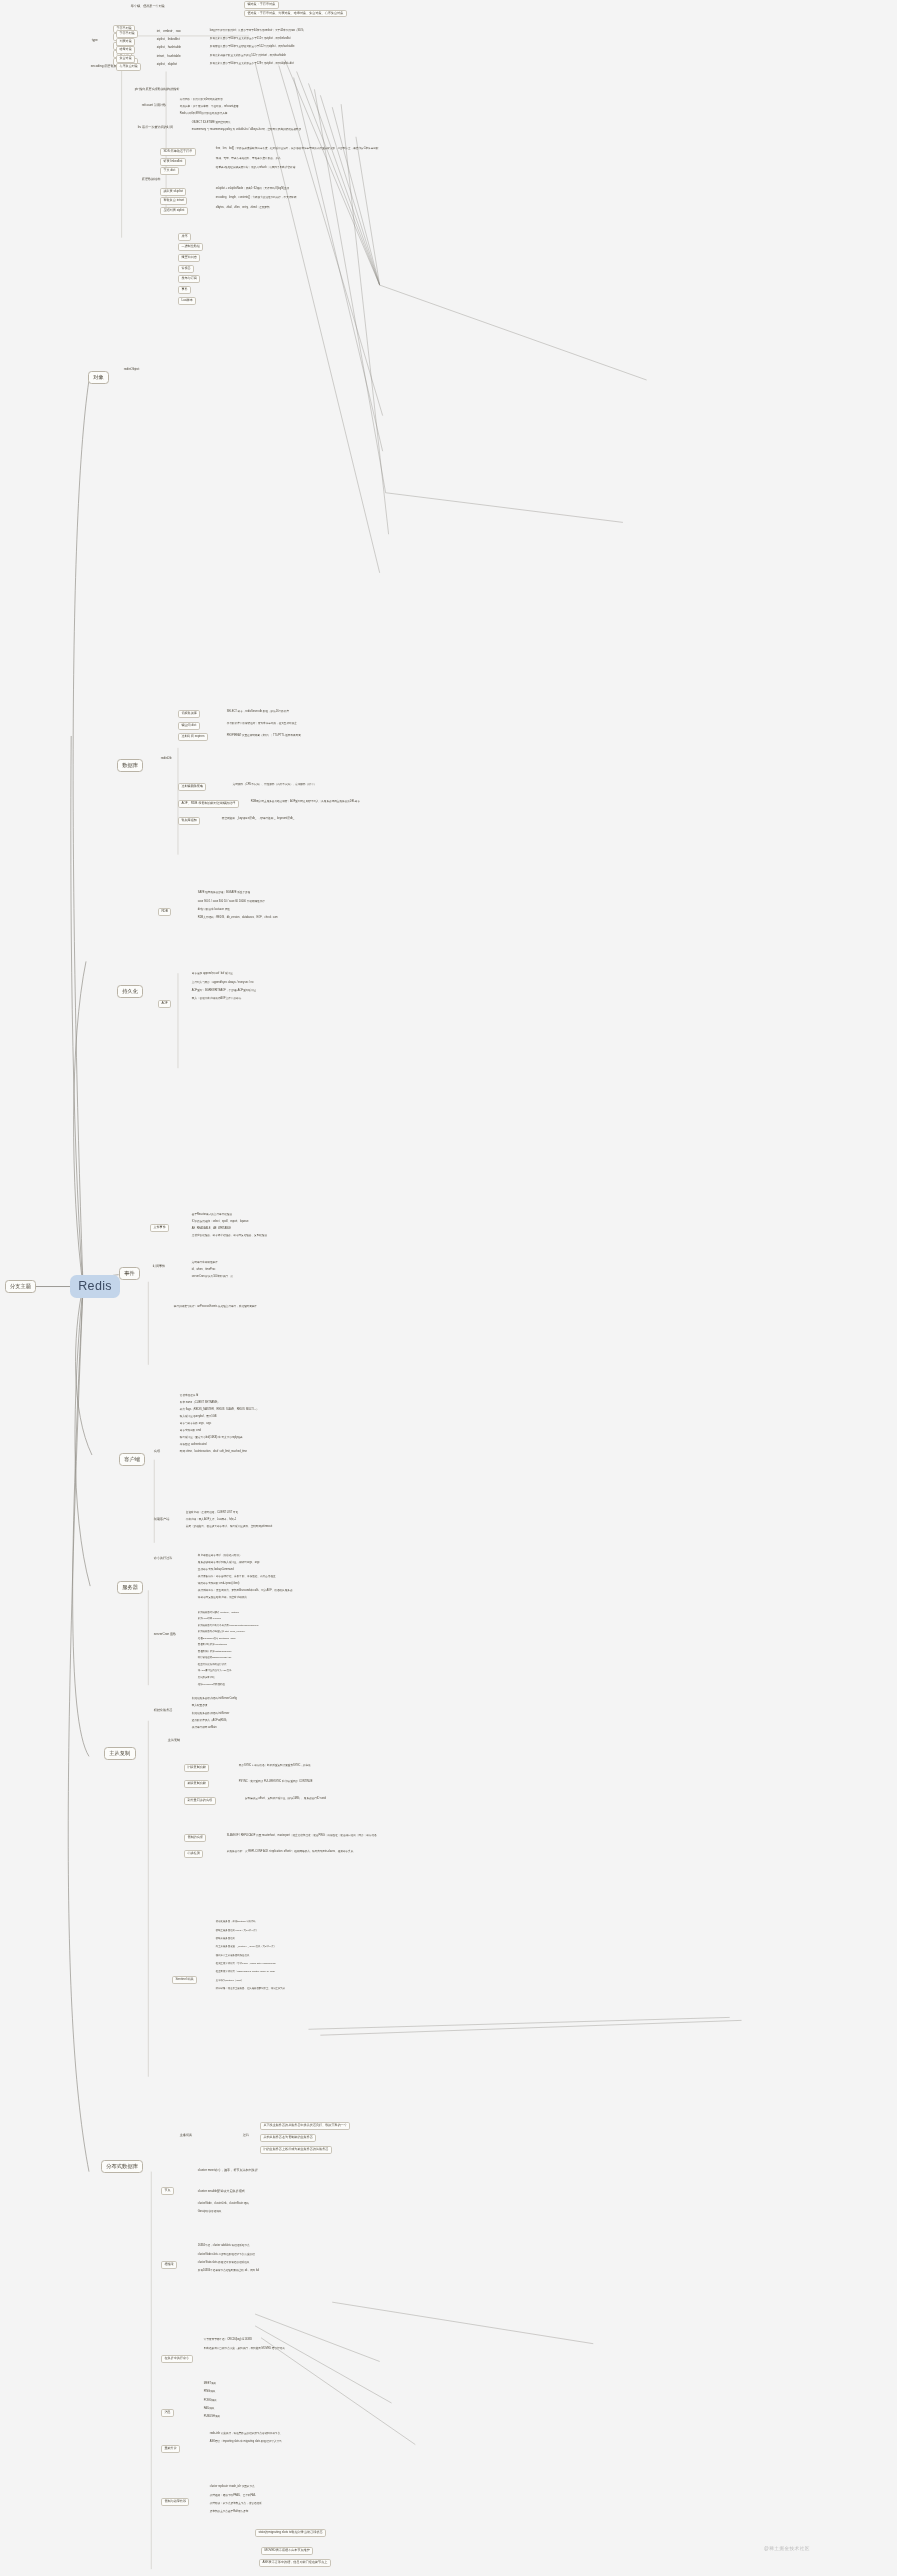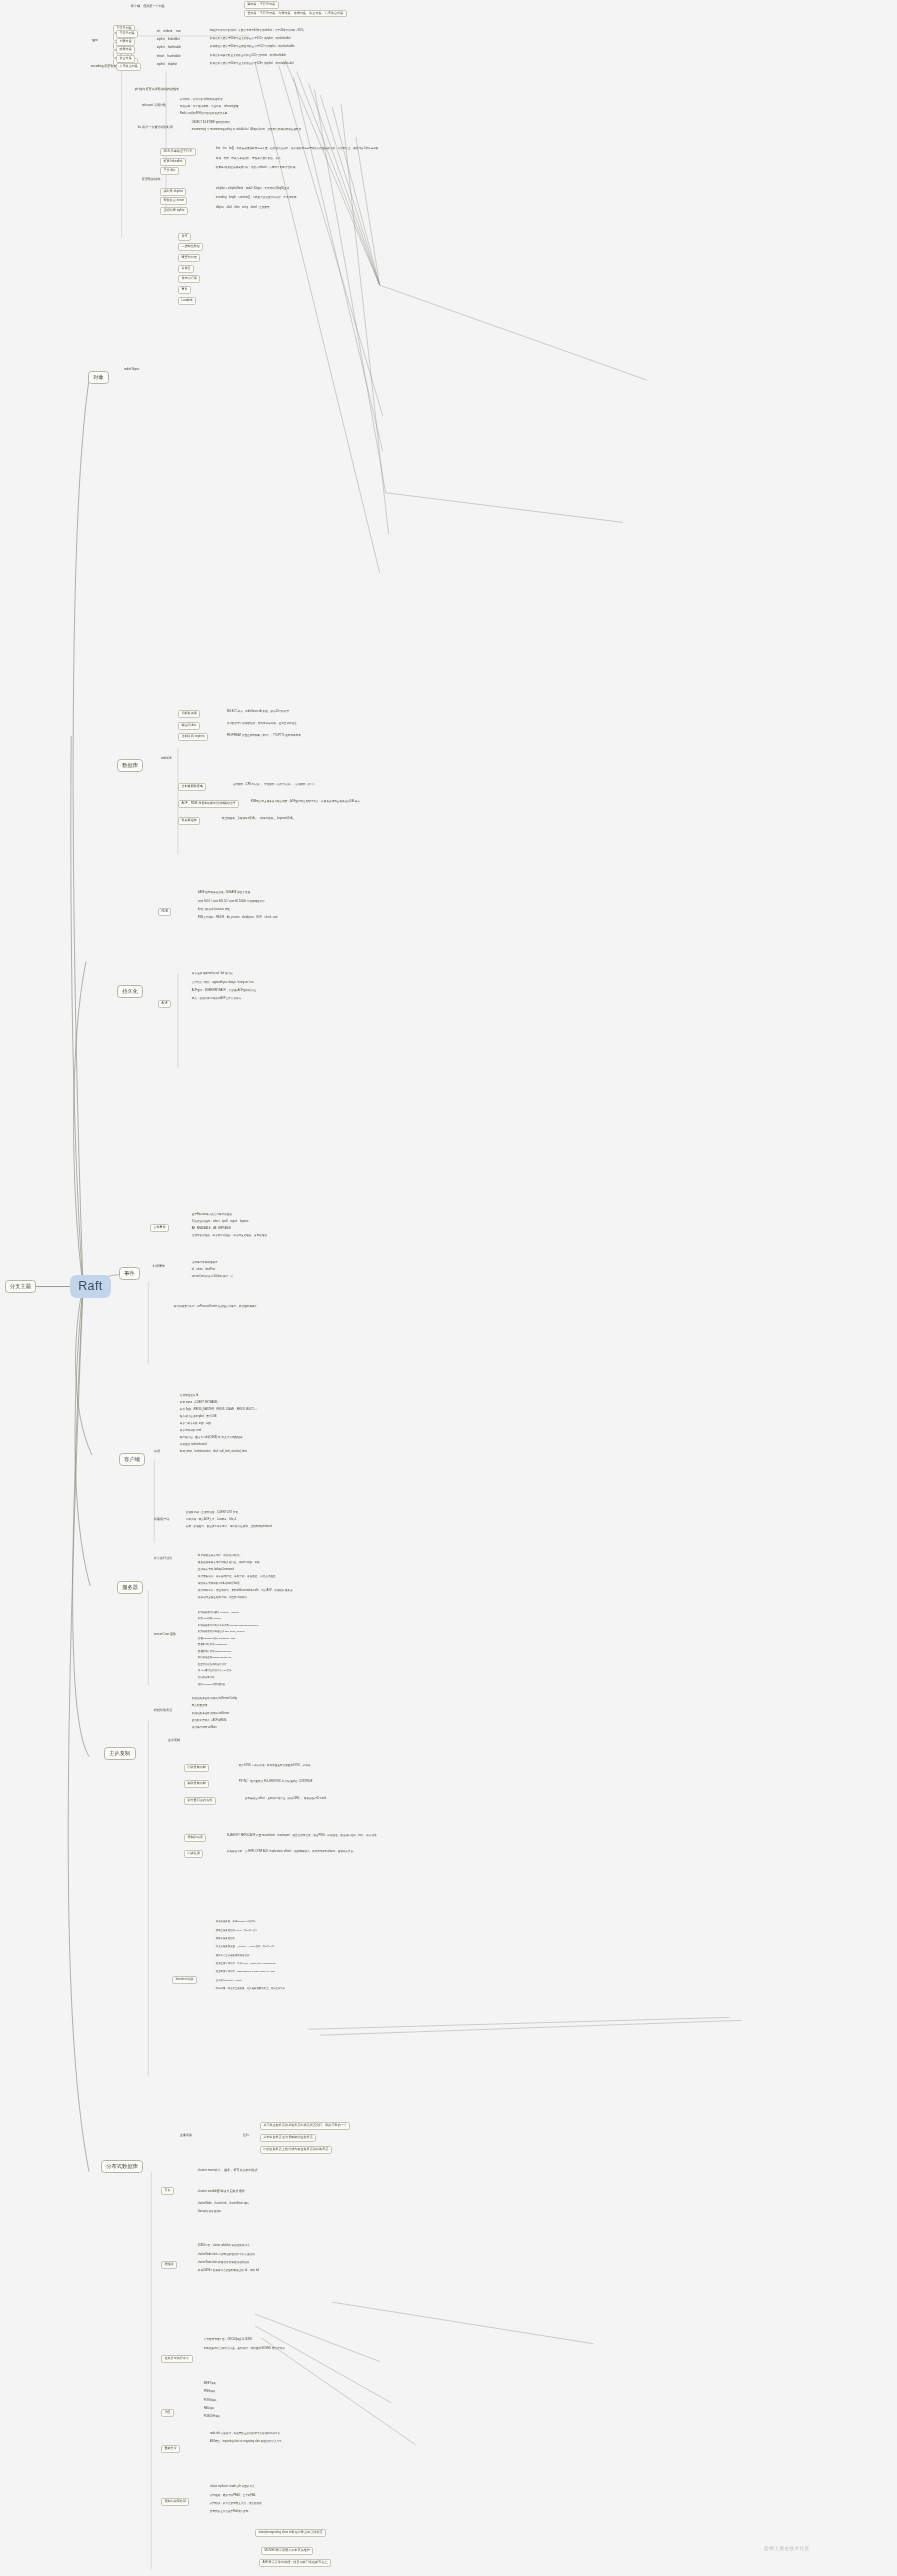--- a/index.html
+++ b/index.html
@@ -112,21 +112,21 @@
       <path d="M650 830 L1050 880"></path>
       <path d="M520 3420 L1230 3400"></path>
       <path d="M540 3430 L1250 3405"></path>
       <path d="M430 3900 L640 3980"></path>
       <path d="M430 3920 L660 4050"></path>
       <path d="M440 3940 L700 4120"></path>
       <path d="M560 3880 L1000 3950"></path>
     </g>
   </svg>
 
-  <div class="node n-root" style="left:70px;top:1275px;">Raft</div>
+  <div class="node n-root" style="left:70px;top:1275px;">Redis</div>
 
   <div class="node n-l1" style="left:4.7px;top:1280px;">分支主题</div>
 
   <div class="node n-l1" style="left:88px;top:371px;">对象</div>
   <div class="node n-l1" style="left:117px;top:759px;">数据库</div>
   <div class="node n-l1" style="left:117px;top:985px;">持久化</div>
   <div class="node n-l1" style="left:119px;top:1267px;">事件</div>
   <div class="node n-l1" style="left:119px;top:1453px;">客户端</div>
   <div class="node n-l1" style="left:117px;top:1581px;">服务器</div>
   <div class="node n-l1" style="left:104px;top:1747px;">主从复制</div>

